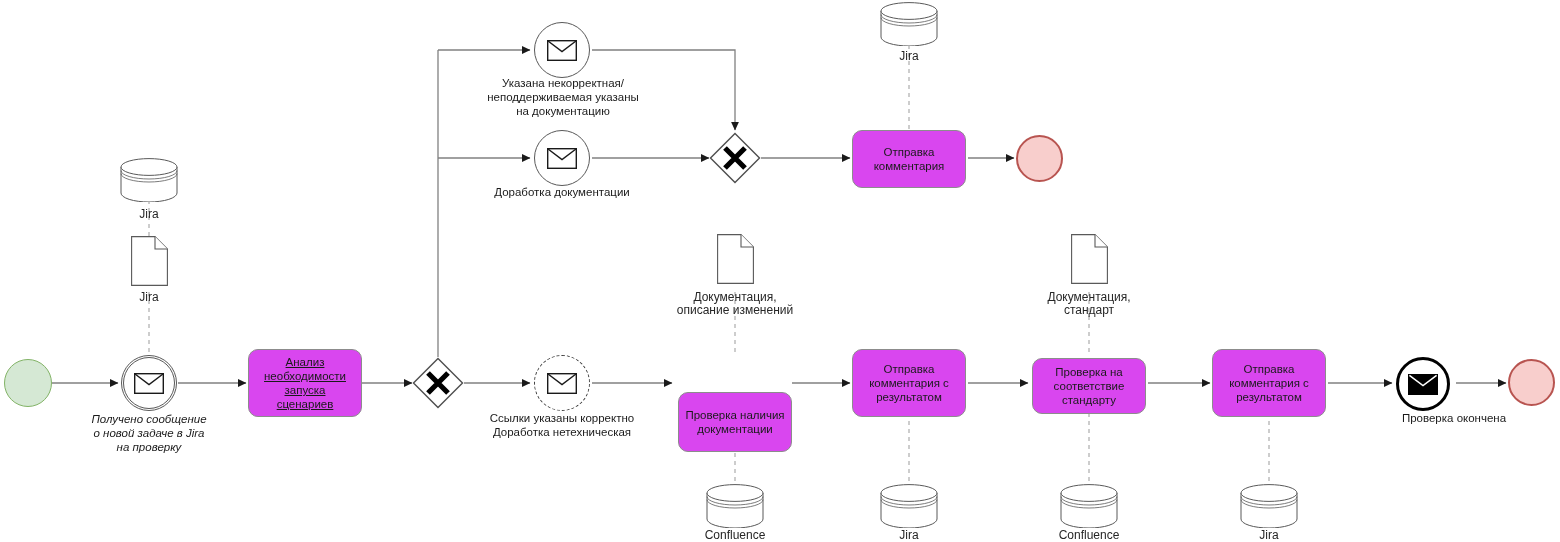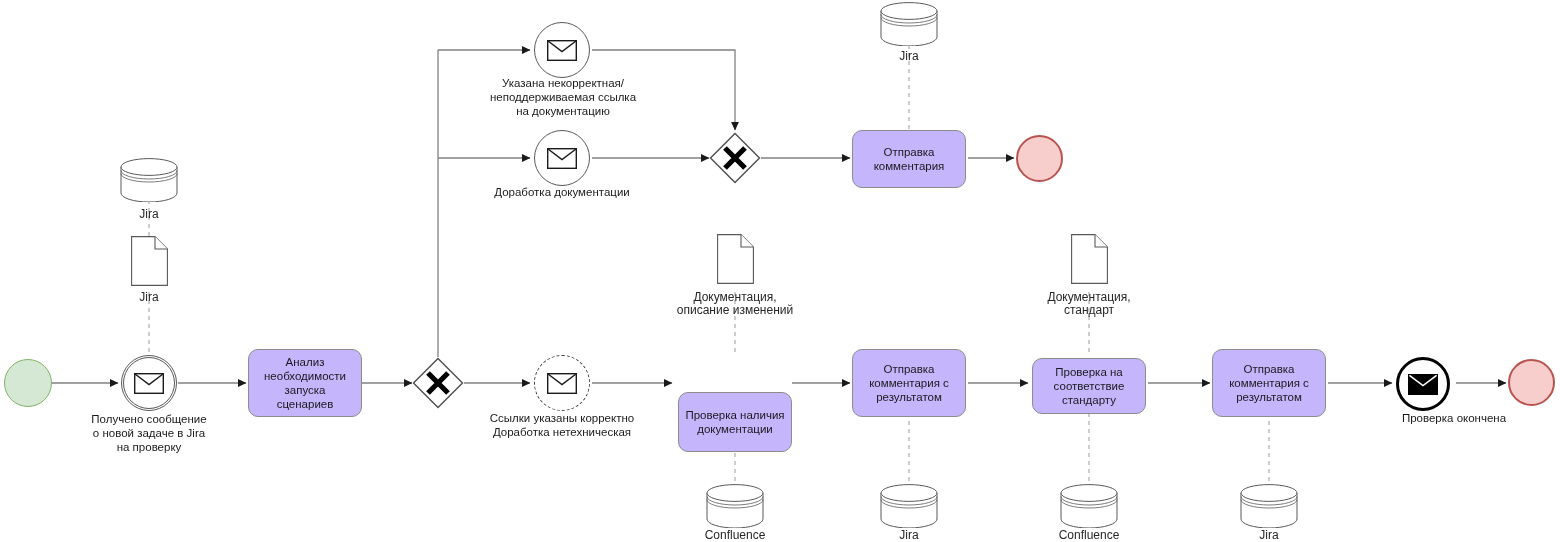--- a/index.html
+++ b/index.html
@@ -27,21 +27,21 @@
     pointer-events: none;
   }
   .node {
     position: absolute;
     box-sizing: border-box;
   }
   
   .task {
     border: 1px solid #8c8c8c;
     border-radius: 10px;
-    background: #c4b5fd;
+    background: #d946ef;
     display: flex;
     align-items: center;
     justify-content: center;
     text-align: center;
     font-size: 11.5px;
     line-height: 14px;
     color: #1a1a1a;
     padding: 2px 6px;
     white-space: pre-line;
   }
@@ -166,25 +166,25 @@
   </svg>
 
   <div class="node event event-start" style="left:4px; top:359px; width:48px; height:48px;"></div>
 
   <div class="node event event-msg-catch" style="left:121px; top:355px; width:56px; height:56px;">
     <svg class="envelope" width="30" height="21" viewBox="0 0 30 21">
       <rect x="0.7" y="0.7" width="28.6" height="19.6" fill="#ffffff" stroke="#1a1a1a" stroke-width="1.4"></rect>
       <path d="M0.7,0.7 L15,11.5 L29.3,0.7" fill="none" stroke="#1a1a1a" stroke-width="1.4"></path>
     </svg>
   </div>
-  <div class="label" style="left:59px; top:412px; width:180px;">Получено сообщение
+  <div class="label" style="left:59px; top:412px; width:180px;font-style:italic;">Получено сообщение
 о новой задаче в Jira
 на проверку</div>
 
-  <div class="node task" style="left:248px; top:349px; width:114px; height:68px;">Анализ
+  <div class="node task" style="left:248px; top:349px; width:114px; height:68px;text-decoration:underline;">Анализ
 необходимости
 запуска сценариев</div>
 
   <div class="node gateway" style="left:412px; top:357px; width:52px; height:52px;">
     <svg width="52" height="52" viewBox="0 0 52 52">
       <polygon points="26,1.5 50.5,26 26,50.5 1.5,26" fill="#ffffff" stroke="#4d4d4d" stroke-width="1.4"></polygon>
       <path d="M16,16 L36,36 M36,16 L16,36" stroke="#000000" stroke-width="5.2" stroke-linecap="butt"></path>
     </svg>
   </div>
 
@@ -197,21 +197,21 @@
   <div class="label" style="left:472px; top:411px; width:180px;">Ссылки указаны корректно
 Доработка нетехническая</div>
 
   <div class="node event event-msg-plain" style="left:534px; top:22px; width:56px; height:56px;">
     <svg class="envelope" width="30" height="21" viewBox="0 0 30 21">
       <rect x="0.7" y="0.7" width="28.6" height="19.6" fill="#ffffff" stroke="#1a1a1a" stroke-width="1.4"></rect>
       <path d="M0.7,0.7 L15,11.5 L29.3,0.7" fill="none" stroke="#1a1a1a" stroke-width="1.4"></path>
     </svg>
   </div>
   <div class="label" style="left:472px; top:76px; width:182px;">Указана некорректная/
-неподдерживаемая ссылка
+неподдерживаемая указаны
 на документацию</div>
 
   <div class="node event event-msg-plain" style="left:534px; top:130px; width:56px; height:56px;">
     <svg class="envelope" width="30" height="21" viewBox="0 0 30 21">
       <rect x="0.7" y="0.7" width="28.6" height="19.6" fill="#ffffff" stroke="#1a1a1a" stroke-width="1.4"></rect>
       <path d="M0.7,0.7 L15,11.5 L29.3,0.7" fill="none" stroke="#1a1a1a" stroke-width="1.4"></path>
     </svg>
   </div>
   <div class="label" style="left:482px; top:185px; width:160px;">Доработка документации</div>
 

